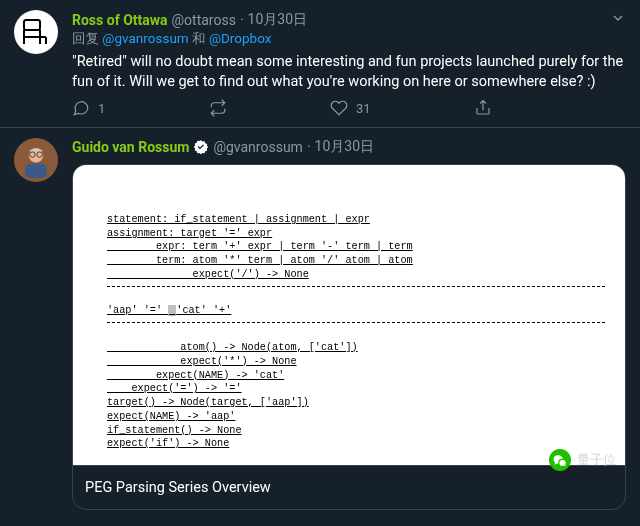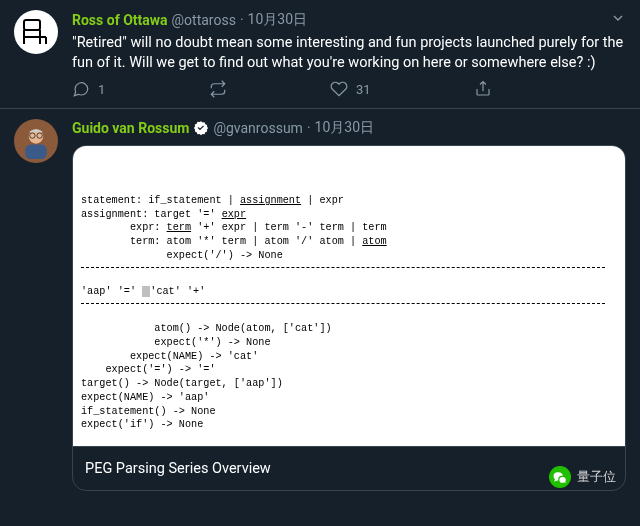--- a/index.html
+++ b/index.html
@@ -31,38 +31,39 @@
   .card {
     border: 1px solid #38444d;
     border-radius: 14px;
     margin-top: 8px;
     overflow: hidden;
     background: #15202b;
   }
   .card-image {
     background: #fff;
     color: #000;
-    padding: 34px 20px 14px 8px;
+    padding: 34px 20px 14px 34px;
     font-family: Menlo, Consolas, "Courier New", monospace;
     font-size: 10.2px;
     line-height: 1.35;
     white-space: pre;
     overflow: hidden;
+    text-decoration: underline;
   }
   .card-sep { border: none; border-top: 1px dashed #000; margin: 4px 0; }
   .card-title-row {
     border-top: 1px solid #38444d;
     padding: 13px 12px;
     color: #fff;
     font-size: 14.5px;
   }
   .watermark {
     position: fixed;
     right: 24px;
-    bottom: 38px;
+    bottom: 55px;
     display: flex;
     align-items: center;
     gap: 6px;
     color: #d6d6d6;
     font-size: 13px;
     background: rgba(0,0,0,0.0);
   }
   .wm-icon {
     width: 22px; height: 22px; border-radius: 50%;
     background: #20c000;
@@ -91,20 +92,23 @@
     <div class="header-row">
       <span class="display-name">Ross of Ottawa</span>
       <span>@ottaross</span>
       <span>·</span>
       <span>10月30日</span>
       <span class="caret">
         <svg width="16" height="16" viewBox="0 0 24 24">
             <path d="M6 9l6 6 6-6" fill="none" stroke="#8899a6" stroke-width="2"></path>
           </svg>
       </span>
+    </div>
+    <div class="reply-line">
+      <span>回复 </span><span class="mention">@gvanrossum</span><span> 和 </span><span class="mention">@Dropbox</span>
     </div>
     <div class="tweet-text">"Retired" will no doubt mean some interesting and fun projects launched purely for the fun of it. Will we get to find out what you're working on here or somewhere else? :)</div>
     <div class="actions">
       <div class="action">
         <svg viewBox="0 0 24 24">
             <path d="M21 11.5a8.38 8.38 0 0 1-8.5 8.5 9 9 0 0 1-4-.9L3 21l1.9-5.1A8.5 8.5 0 1 1 21 11.5z"></path>
           </svg>
         <span class="count">1</span>
       </div>
       <div class="action">

